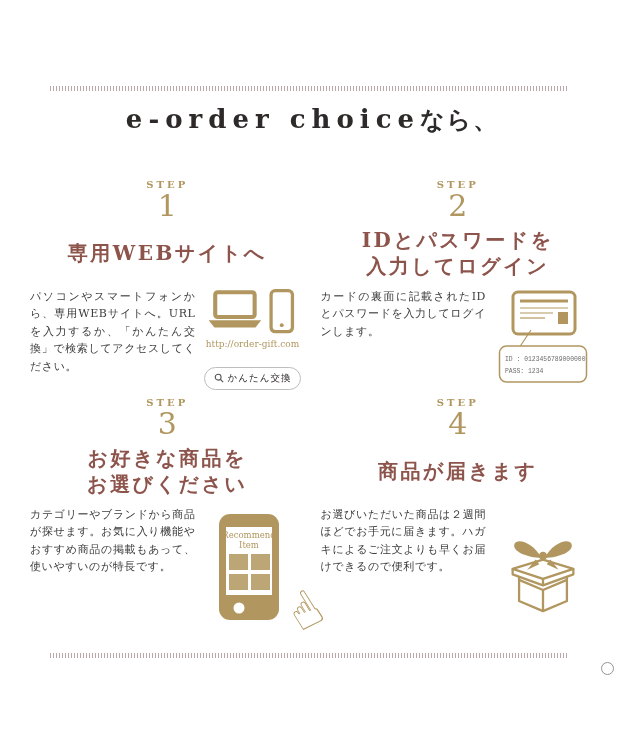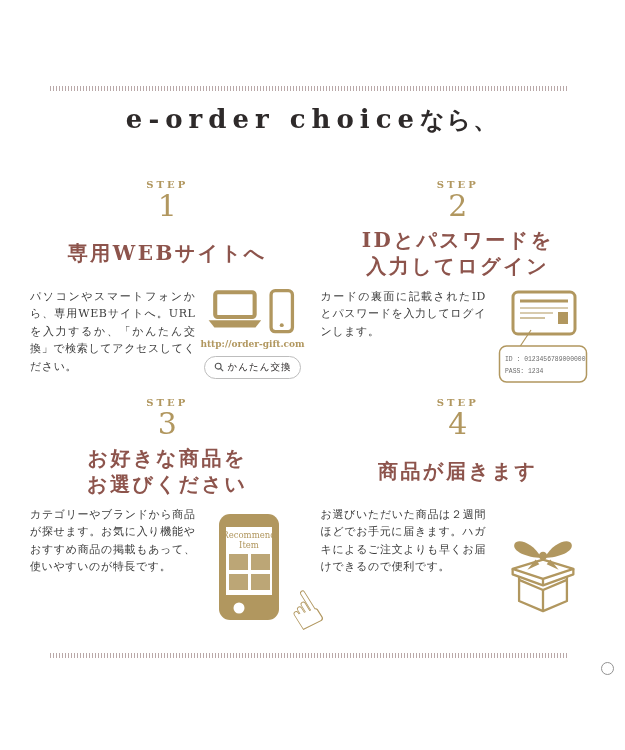--- a/index.html
+++ b/index.html
@@ -61,21 +61,21 @@
   .step-body{
     margin-top:7px;display:flex;width:100%;gap:5px;align-items:flex-start;
   }
   .step-text{
     flex:1;font-size:11px;line-height:1.6;letter-spacing:0.6px;
     text-align:justify;color:var(--ink);
   }
   .step-icon{width:104px;flex:0 0 104px;display:flex;flex-direction:column;align-items:center;}
   
   .url-text{
-    color:var(--gold);font-size:9px;font-weight:700;margin:3px 0 7px 0;white-space:nowrap;
+    color:var(--gold);font-size:9px;font-weight:400;margin:3px 0 18px 0;white-space:nowrap;
   }
   .search-pill{
     display:inline-flex;align-items:center;gap:4px;
     border:1px solid #bdbdbd;border-radius:999px;
     padding:4px 9px;background:#fff;font-size:9.5px;color:#2e2a2a;
     letter-spacing:1px;white-space:nowrap;
   }
   
   .phone-wrap{position:relative;width:84px;margin-top:6px;}
   .hand-glyph{

